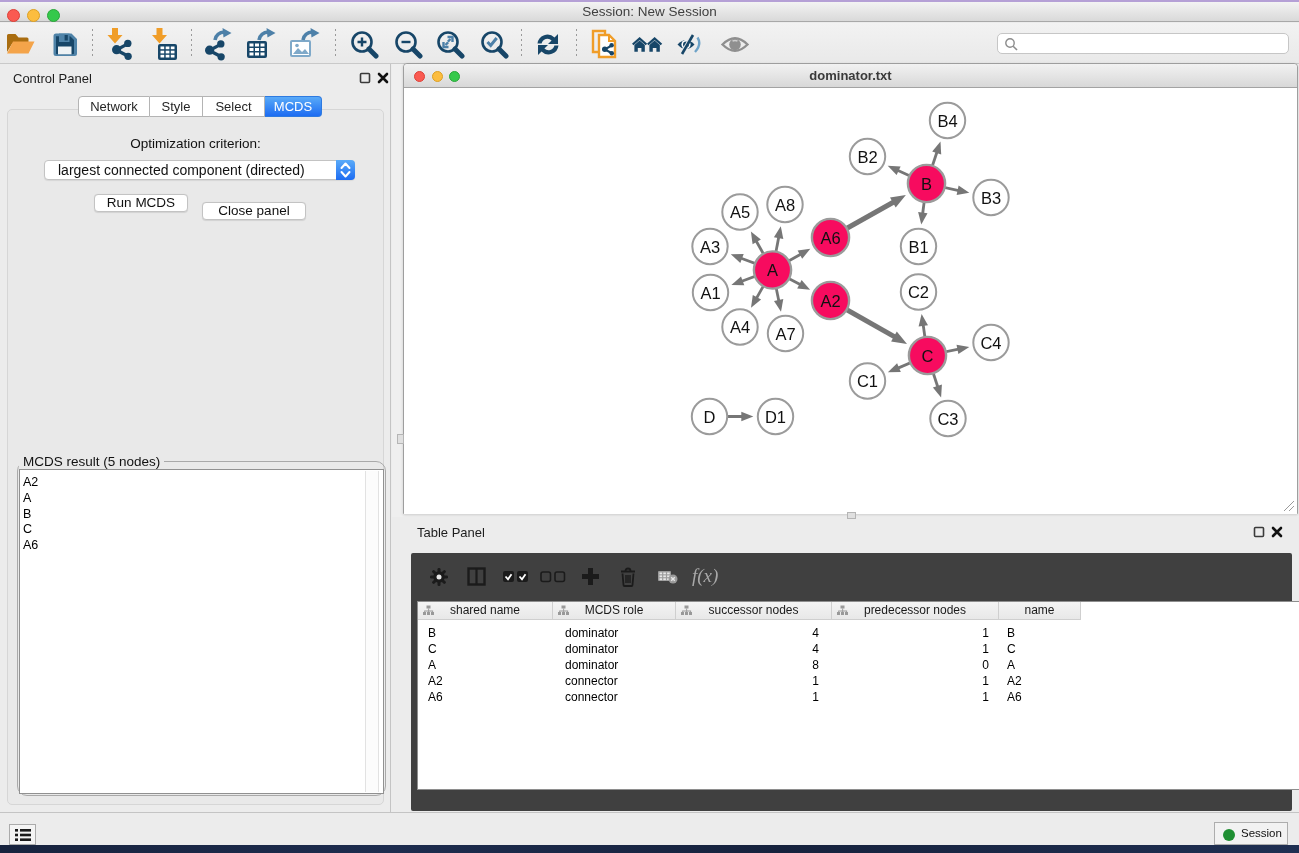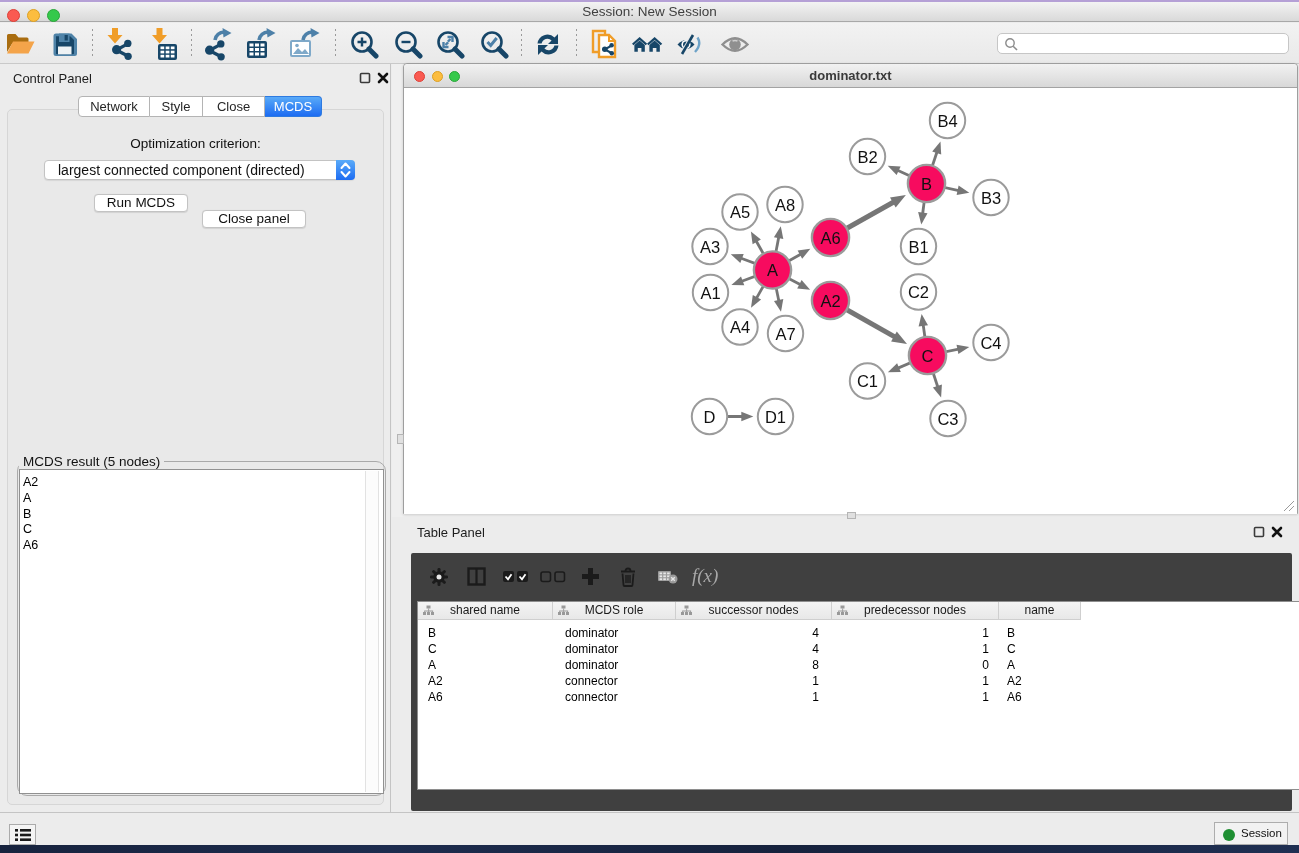--- a/index.html
+++ b/index.html
@@ -250,34 +250,34 @@
   <div id="cp-title">Control Panel</div>
   <svg style="position:absolute;left:359px;top:8px;" width="12" height="12" viewBox="0 0 12 12">
       <rect x="1.5" y="1.5" width="9" height="9" fill="none" stroke="#3a3a3a" stroke-width="1.6" rx="1"></rect>
     </svg>
   <svg style="position:absolute;left:377px;top:8px;" width="12" height="12" viewBox="0 0 12 12">
       <path d="M2 2 L10 10 M10 2 L2 10" stroke="#111" stroke-width="2.6" stroke-linecap="round"></path>
     </svg>
   <div class="tabrow" style="left:78px; top:32px;">
     <div class="tab first" style="width:72px;padding:0;">Network</div>
     <div class="tab" style="width:53px;padding:0;">Style</div>
-    <div class="tab" style="width:62px;padding:0;">Close</div>
+    <div class="tab" style="width:62px;padding:0;">Select</div>
     <div class="tab sel last" style="width:57px;padding:0;">MCDS</div>
   </div>
   <div id="cp-content">
     <div id="optlabel">Optimization criterion:</div>
     <div id="combo">
       <div class="ctext">largest connected component (directed)</div>
       <div class="stepper"><svg width="19" height="20" viewBox="0 0 19 20">
             <path d="M5.5 8 L9.5 3.5 L13.5 8" fill="none" stroke="#fff" stroke-width="2" stroke-linecap="round" stroke-linejoin="round"></path>
             <path d="M5.5 12 L9.5 16.5 L13.5 12" fill="none" stroke="#fff" stroke-width="2" stroke-linecap="round" stroke-linejoin="round"></path>
           </svg></div>
     </div>
     <div class="btn" style="left:86px; top:84px; width:94px;">Run MCDS</div>
-    <div class="btn" style="left:194px; top:100px; width:104px;">Close panel</div>
+    <div class="btn" style="left:194px; top:92px; width:104px;">Close panel</div>
     <div id="groupbox">
       <div id="grouplabel">MCDS result (5 nodes)</div>
       <div id="mcdslist">
         <div class="li">A2</div>
           <div class="li">A</div>
           <div class="li">B</div>
           <div class="li">C</div>
           <div class="li">A6</div>
         <div class="sb"></div>
       </div>

